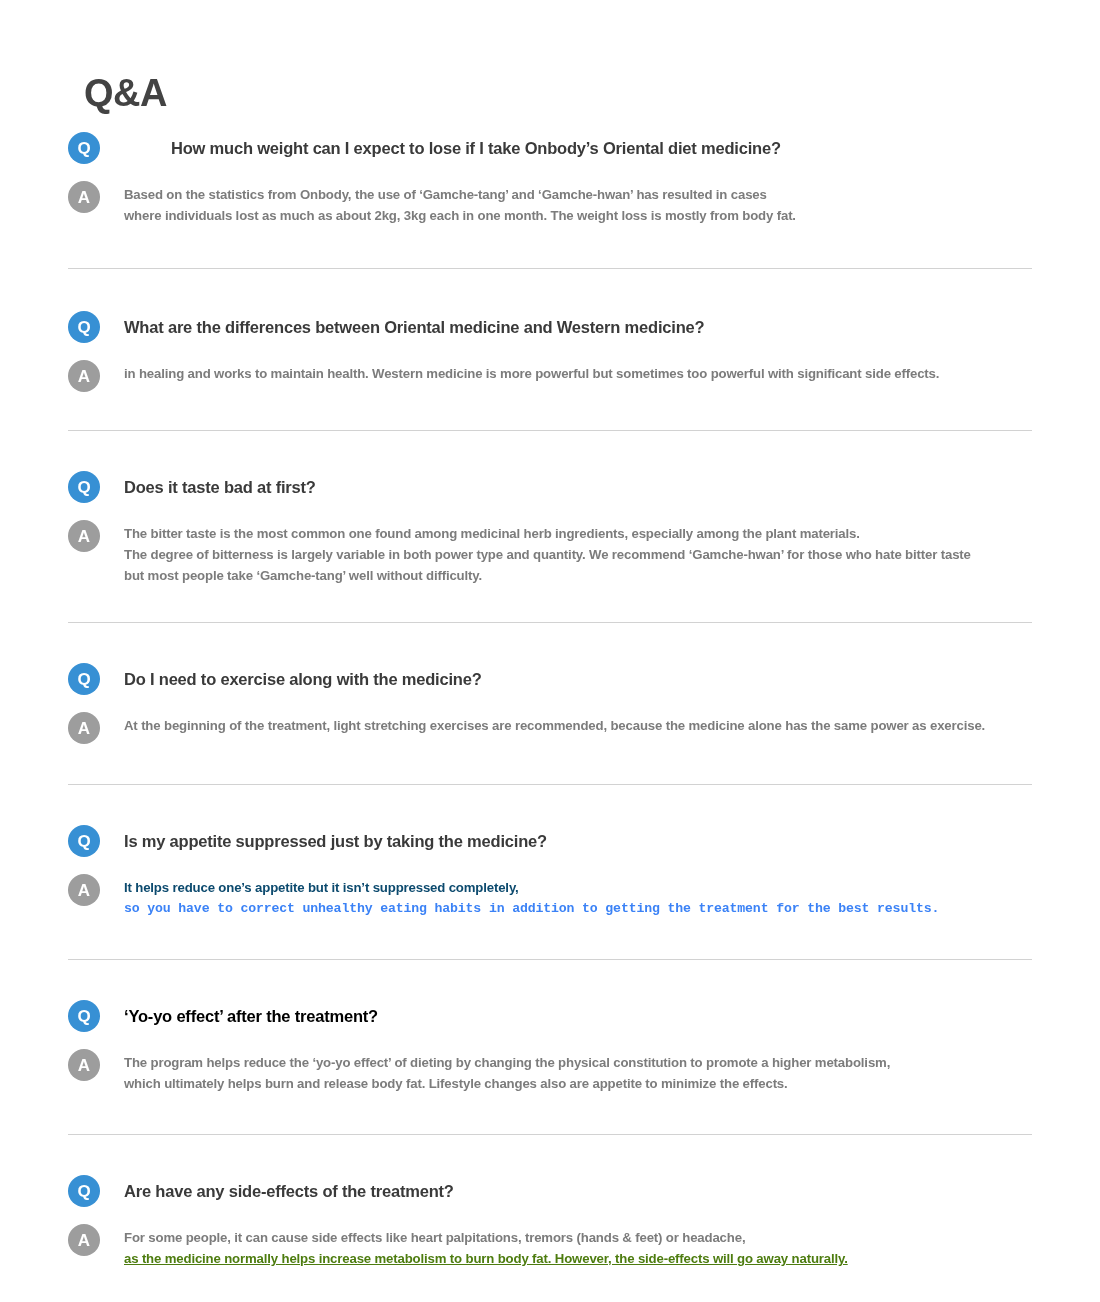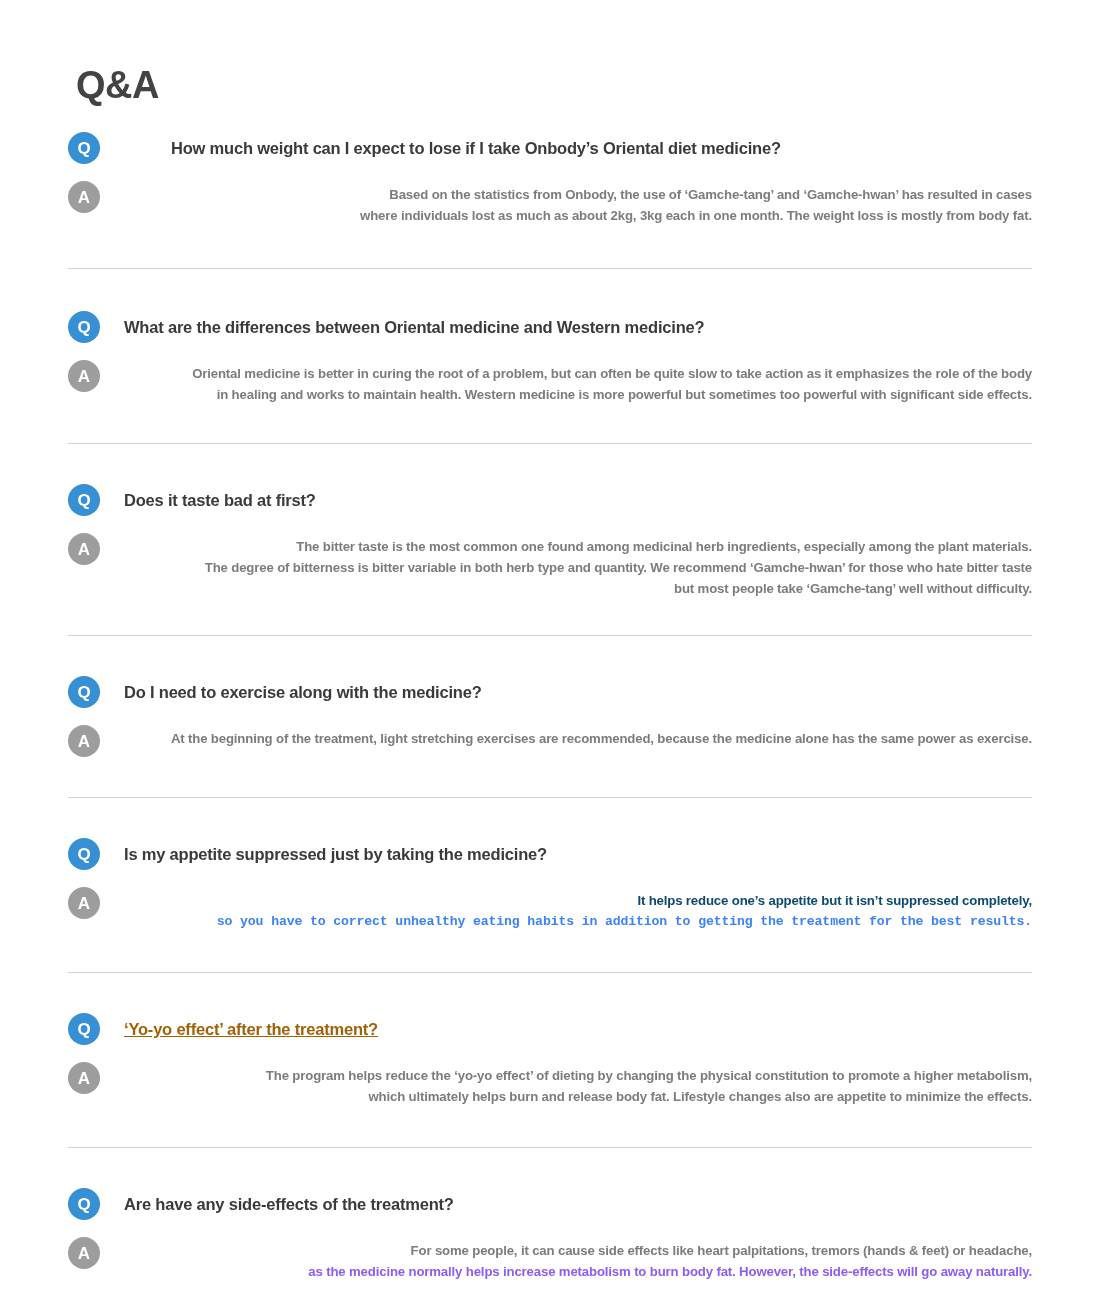--- a/index.html
+++ b/index.html
@@ -23,21 +23,21 @@
   }
   .page-title {
     position: absolute;
     left: 68px;
     top: 58px;
     font-size: 38px;
     font-weight: bold;
     color: #434343;
     letter-spacing: -0.5px;
     line-height: 1;
-    margin: 8px;
+    margin: 16px;
   }
 
   .qa-list {
     position: absolute;
     left: 0;
     right: 0;
     top: 132px;
   }
 
   .qa-item {
@@ -78,21 +78,20 @@
     font-size: 16.5px;
     font-weight: bold;
     color: #3a3a3a;
     line-height: 1.25;
     padding-top: 6px;
     letter-spacing: -0.2px;
   }
 
   .answer-block {
     padding-top: 3px;
-    text-align: right;
   }
   .answer-line {
     font-size: 13.2px;
     font-weight: bold;
     color: #7c7c7c;
     line-height: 21px;
     letter-spacing: -0.15px;
     white-space: nowrap;
   }
 
@@ -136,40 +135,39 @@
       <div class="qa-item">
         <div class="qa-row row-q">
           <div class="badge badge-q" style="background: rgb(55, 144, 212);">Q</div>
           <div class="qa-text">
             <div class="question-text" style="color: rgb(58, 58, 58);">What are the differences between Oriental medicine and Western medicine?</div>
           </div>
         </div>
         <div class="qa-row row-a">
           <div class="badge badge-a" style="background: rgb(157, 157, 157);">A</div>
           <div class="qa-text answer-block">
-            <div class="answer-line" style="color: rgb(124, 124, 124);">Oriental medicine is better in curing the root of a problem, but can often be quite slow to take action as it emphasizes the role of the body</div>
             <div class="answer-line" style="color: rgb(124, 124, 124);">in healing and works to maintain health. Western medicine is more powerful but sometimes too powerful with significant side effects.</div>
           </div>
         </div>
       </div>
       <div class="spacer" style="height: 38px;"></div>
       <div class="divider" style="background: rgb(210, 210, 210);"></div>
       <div class="spacer" style="height: 40px;"></div>
       <div class="qa-item">
         <div class="qa-row row-q">
           <div class="badge badge-q" style="background: rgb(55, 144, 212);">Q</div>
           <div class="qa-text">
             <div class="question-text" style="color: rgb(58, 58, 58);">Does it taste bad at first?</div>
           </div>
         </div>
         <div class="qa-row row-a">
           <div class="badge badge-a" style="background: rgb(157, 157, 157);">A</div>
           <div class="qa-text answer-block">
             <div class="answer-line" style="color: rgb(124, 124, 124);">The bitter taste is the most common one found among medicinal herb ingredients, especially among the plant materials.</div>
-            <div class="answer-line" style="color: rgb(124, 124, 124);">The degree of bitterness is bitter variable in both herb type and quantity. We recommend ‘Gamche-hwan’ for those who hate bitter taste</div>
+            <div class="answer-line" style="color: rgb(124, 124, 124);">The degree of bitterness is largely variable in both power type and quantity. We recommend ‘Gamche-hwan’ for those who hate bitter taste</div>
             <div class="answer-line" style="color: rgb(124, 124, 124);">but most people take ‘Gamche-tang’ well without difficulty.</div>
           </div>
         </div>
       </div>
       <div class="spacer" style="height: 36px;"></div>
       <div class="divider" style="background: rgb(210, 210, 210);"></div>
       <div class="spacer" style="height: 40px;"></div>
       <div class="qa-item">
         <div class="qa-row row-q">
           <div class="badge badge-q" style="background: rgb(55, 144, 212);">Q</div>
@@ -202,21 +200,21 @@
           </div>
         </div>
       </div>
       <div class="spacer" style="height: 40px;"></div>
       <div class="divider" style="background: rgb(210, 210, 210);"></div>
       <div class="spacer" style="height: 40px;"></div>
       <div class="qa-item">
         <div class="qa-row row-q">
           <div class="badge badge-q" style="background: rgb(55, 144, 212);">Q</div>
           <div class="qa-text">
-            <div class="question-text" style="color: #a16207; text-decoration: underline;">‘Yo-yo effect’ after the treatment?</div>
+            <div class="question-text" style="color: #000000;">‘Yo-yo effect’ after the treatment?</div>
           </div>
         </div>
         <div class="qa-row row-a">
           <div class="badge badge-a" style="background: rgb(157, 157, 157);">A</div>
           <div class="qa-text answer-block">
             <div class="answer-line" style="color: rgb(124, 124, 124);">The program helps reduce the ‘yo-yo effect’ of dieting by changing the physical constitution to promote a higher metabolism,</div>
             <div class="answer-line" style="color: rgb(124, 124, 124);">which ultimately helps burn and release body fat. Lifestyle changes also are appetite to minimize the effects.</div>
           </div>
         </div>
       </div>
@@ -227,20 +225,20 @@
         <div class="qa-row row-q">
           <div class="badge badge-q" style="background: rgb(55, 144, 212);">Q</div>
           <div class="qa-text">
             <div class="question-text" style="color: rgb(58, 58, 58);">Are have any side-effects of the treatment?</div>
           </div>
         </div>
         <div class="qa-row row-a">
           <div class="badge badge-a" style="background: rgb(157, 157, 157);">A</div>
           <div class="qa-text answer-block">
             <div class="answer-line" style="color: rgb(124, 124, 124);">For some people, it can cause side effects like heart palpitations, tremors (hands &amp; feet) or headache,</div>
-            <div class="answer-line" style="color: #8b5cf6;">as the medicine normally helps increase metabolism to burn body fat. However, the side-effects will go away naturally.</div>
+            <div class="answer-line" style="color: #4d7c0f; text-decoration: underline;">as the medicine normally helps increase metabolism to burn body fat. However, the side-effects will go away naturally.</div>
           </div>
         </div>
       </div>
       <div class="spacer" style="height: 40px;"></div>
     </div>
 
 </div>
 
 </body></html>

